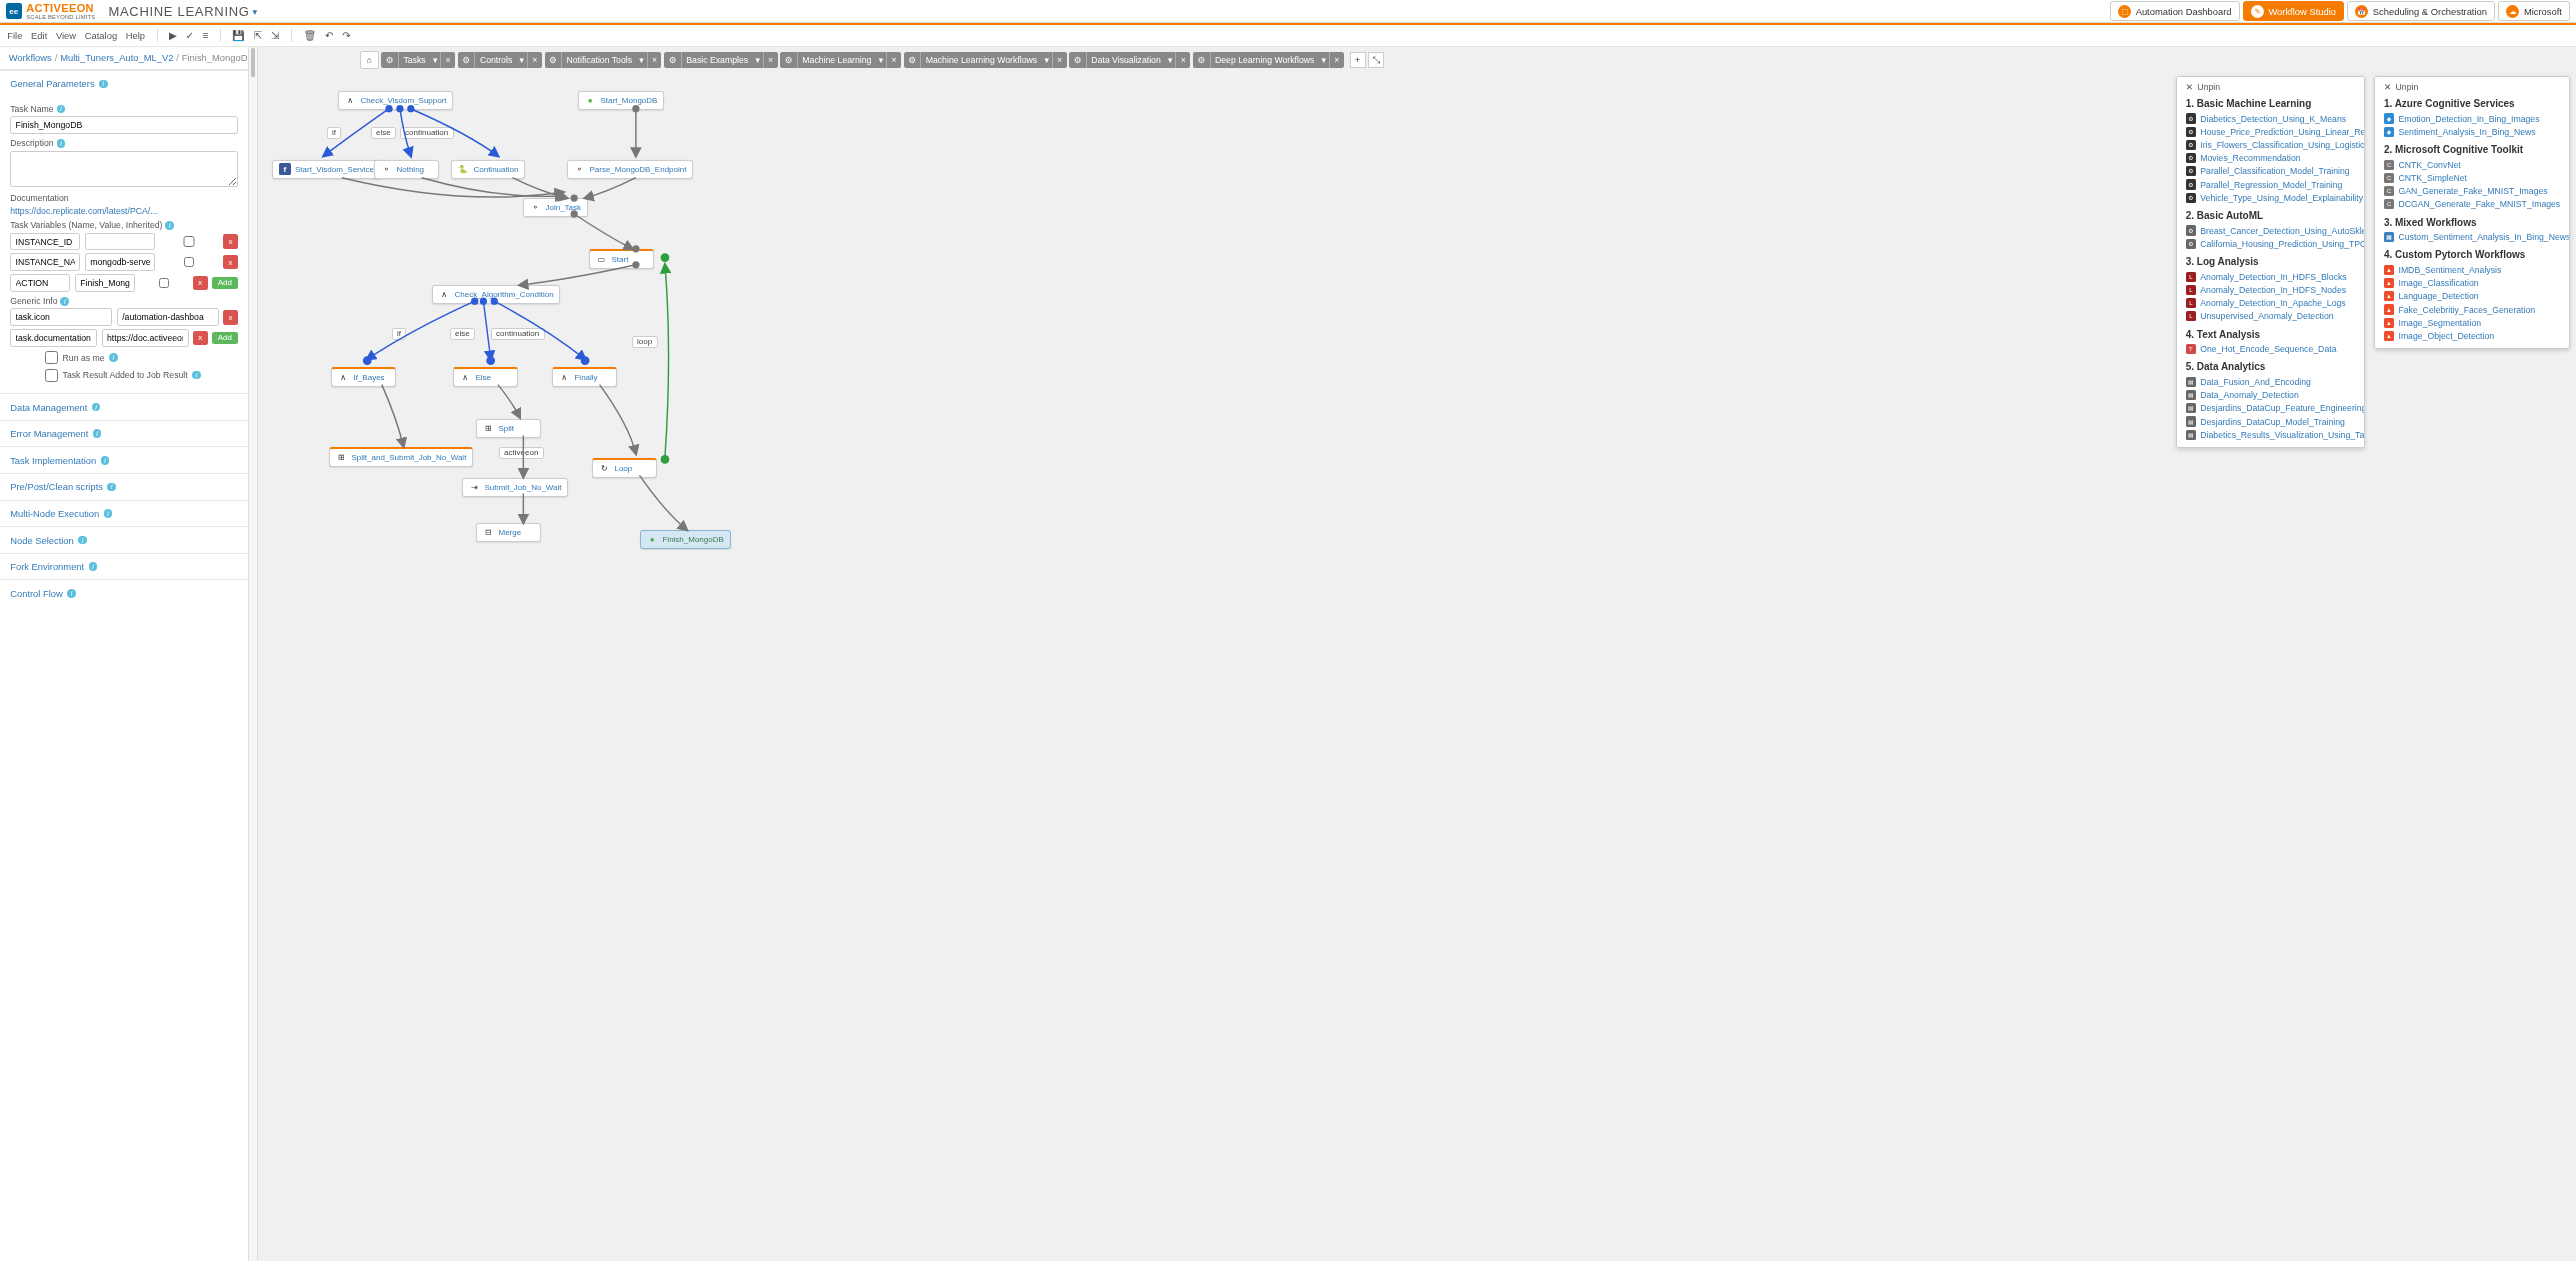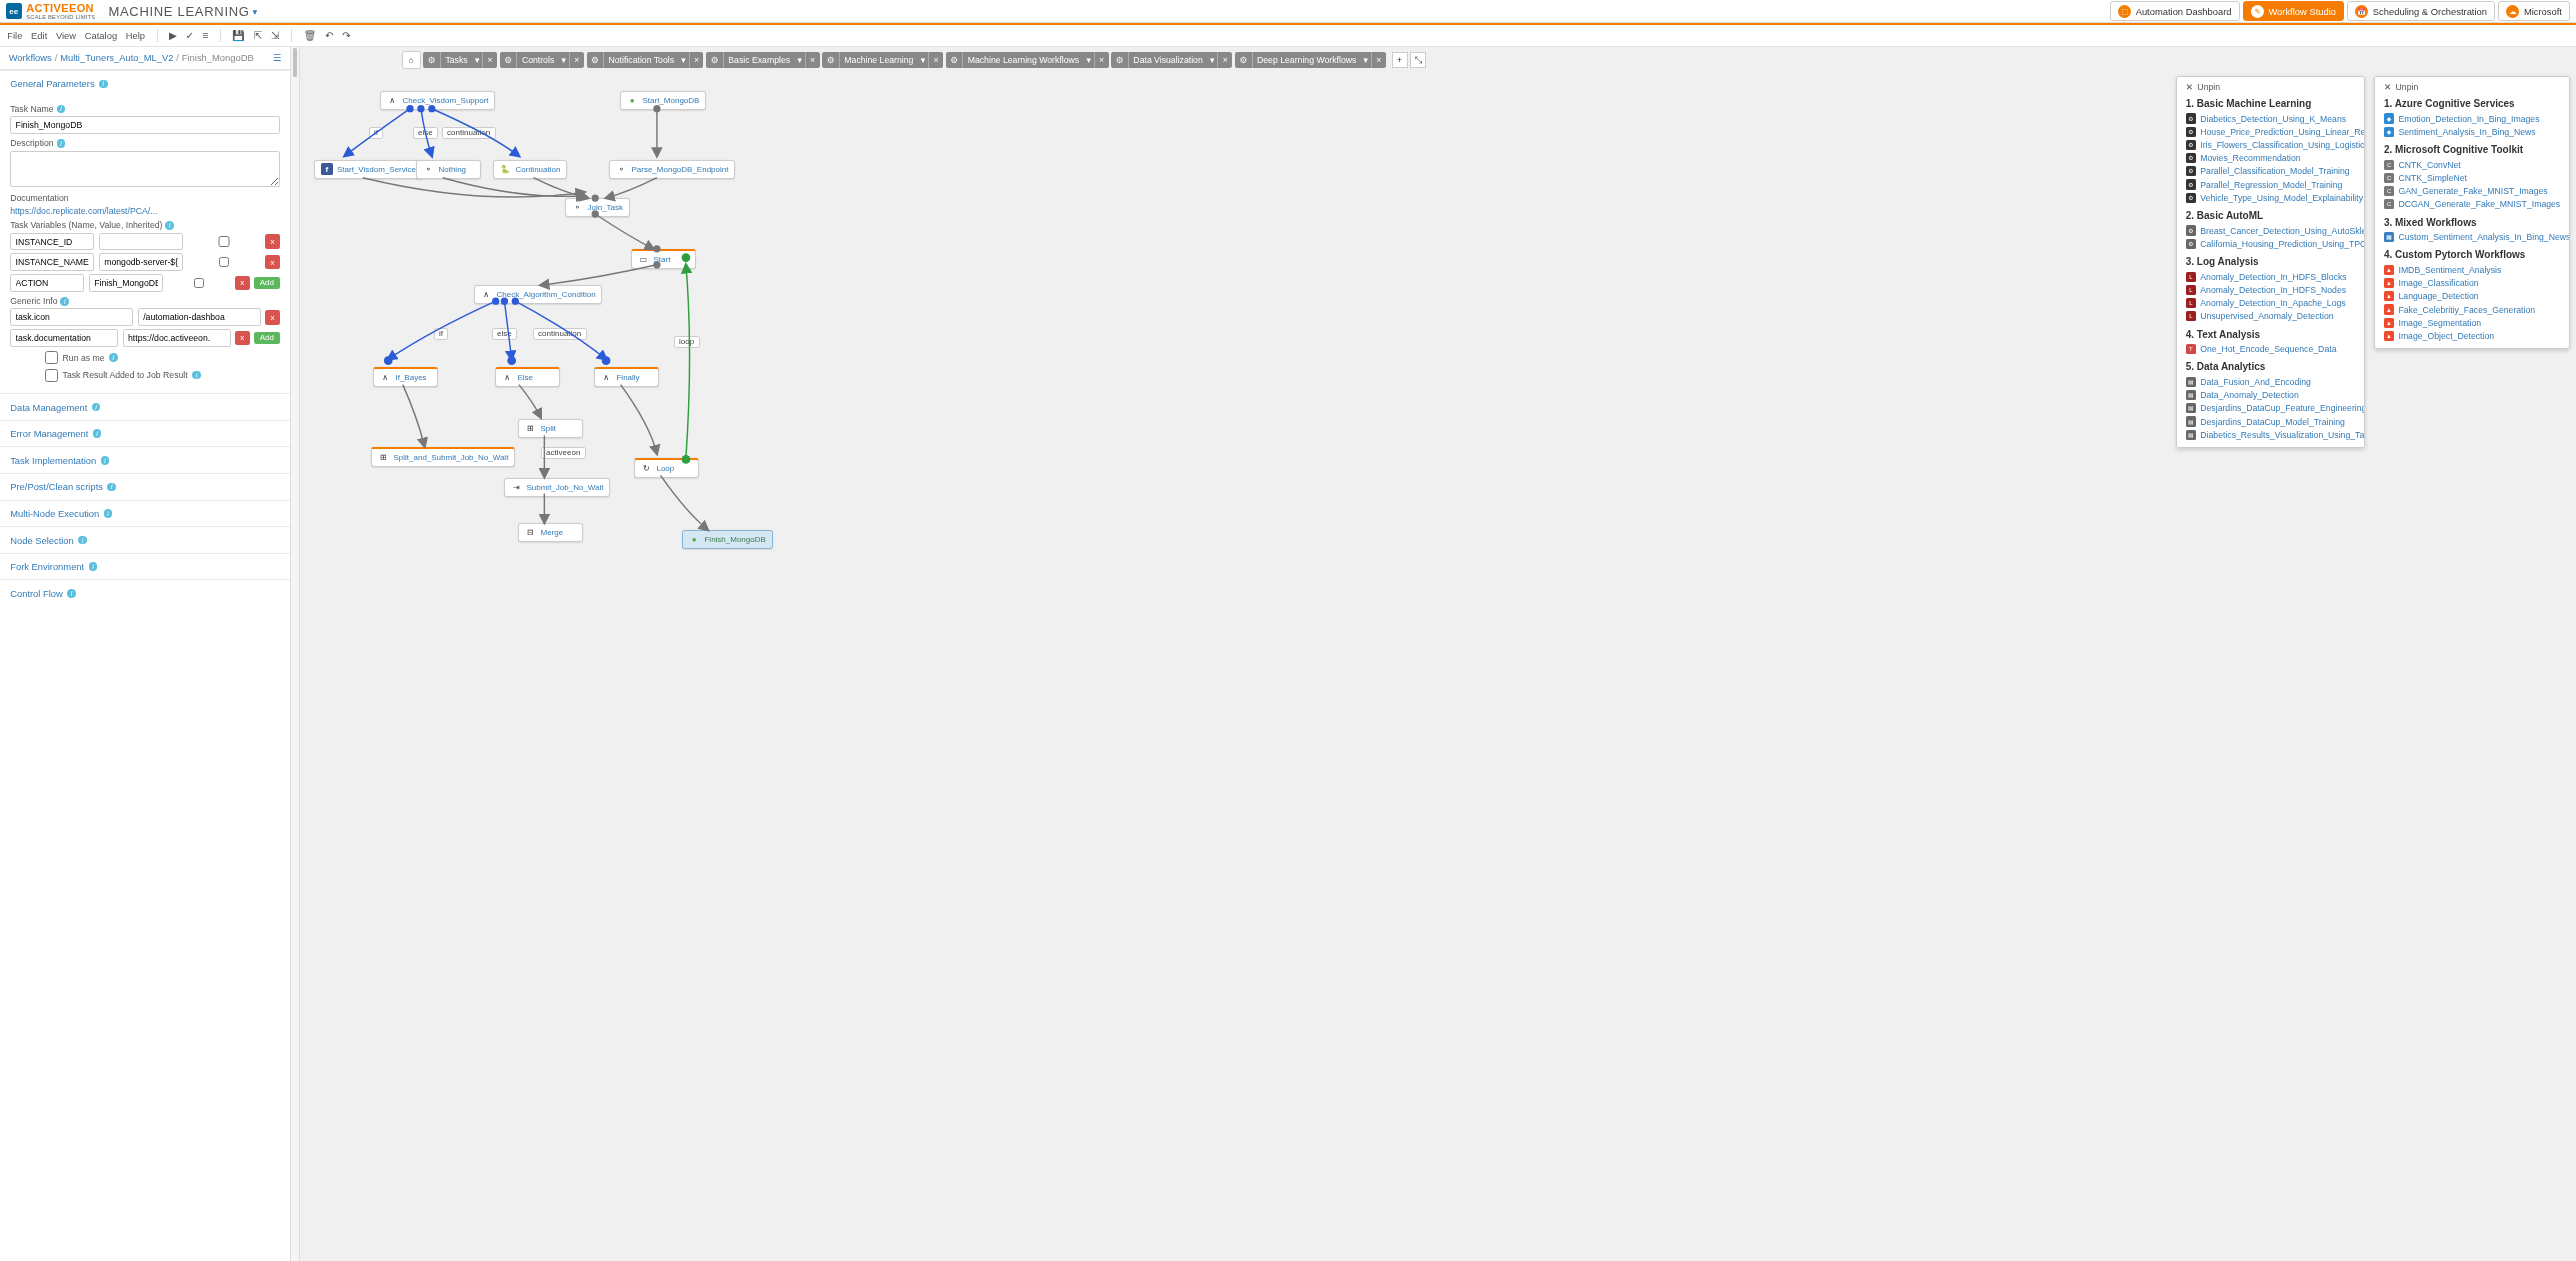--- a/index.html
+++ b/index.html
@@ -16,21 +16,21 @@
 .top-btn .circ { width: 13px; height: 13px; border-radius: 50%; background: #f57c00; display: flex; align-items: center; justify-content: center; color: #fff; font-size: 7.3px; }
 .top-btn.active { background: #f57c00; color: #fff; border-color: #f57c00; }
 .top-btn.active .circ { background: #fff; color: #f57c00; }
 .orange-line { height: 1.5px; background: #f57c00; }
 
 .menubar { height: 22px; display: flex; align-items: center; padding: 0 7.3px; gap: 8.7px; border-bottom: 0.7px solid #e5e5e5; font-size: 9.4px; color: #555; }
 .menubar .sep { width: 0.7px; height: 13px; background: #ddd; margin: 0 2.9px; }
 .menu-icon { cursor: pointer; font-size: 10.2px; color: #555; }
 
 .main { display: flex; height: calc(100vh - 47px); }
-.leftpanel { width: 291px; border-right: 0.7px solid #ddd; display: flex; flex-direction: column; overflow: hidden; }
+.leftpanel { width: 249px; border-right: 0.7px solid #ddd; display: flex; flex-direction: column; overflow: hidden; }
 .leftpanel-scroll { overflow-y: auto; flex: 1; }
 .leftpanel-scrollbar { width: 8.7px; background: #f5f5f5; border-right: 0.7px solid #ddd; position: relative; }
 .scroll-track { position: absolute; left: 1.5px; top: 1.5px; right: 1.5px; height: 29px; background: #c0c0c0; border-radius: 1.5px; }
 .breadcrumb-row { display: flex; align-items: center; padding: 5.8px 8.7px; border-bottom: 0.7px solid #e5e5e5; }
 .breadcrumb-row a { color: #337ab7; text-decoration: none; }
 .breadcrumb-row .sepsl { color: #999; margin: 0 2.9px; }
 .breadcrumb-row .current { color: #888; }
 .breadcrumb-row .list-icon { margin-left: auto; color: #337ab7; cursor: pointer; }
 
 .section-head { padding: 7.3px 10.2px; color: #337ab7; font-size: 9.4px; cursor: pointer; display: flex; align-items: center; gap: 4.4px; border-top: 0.7px solid #e8e8e8; }

